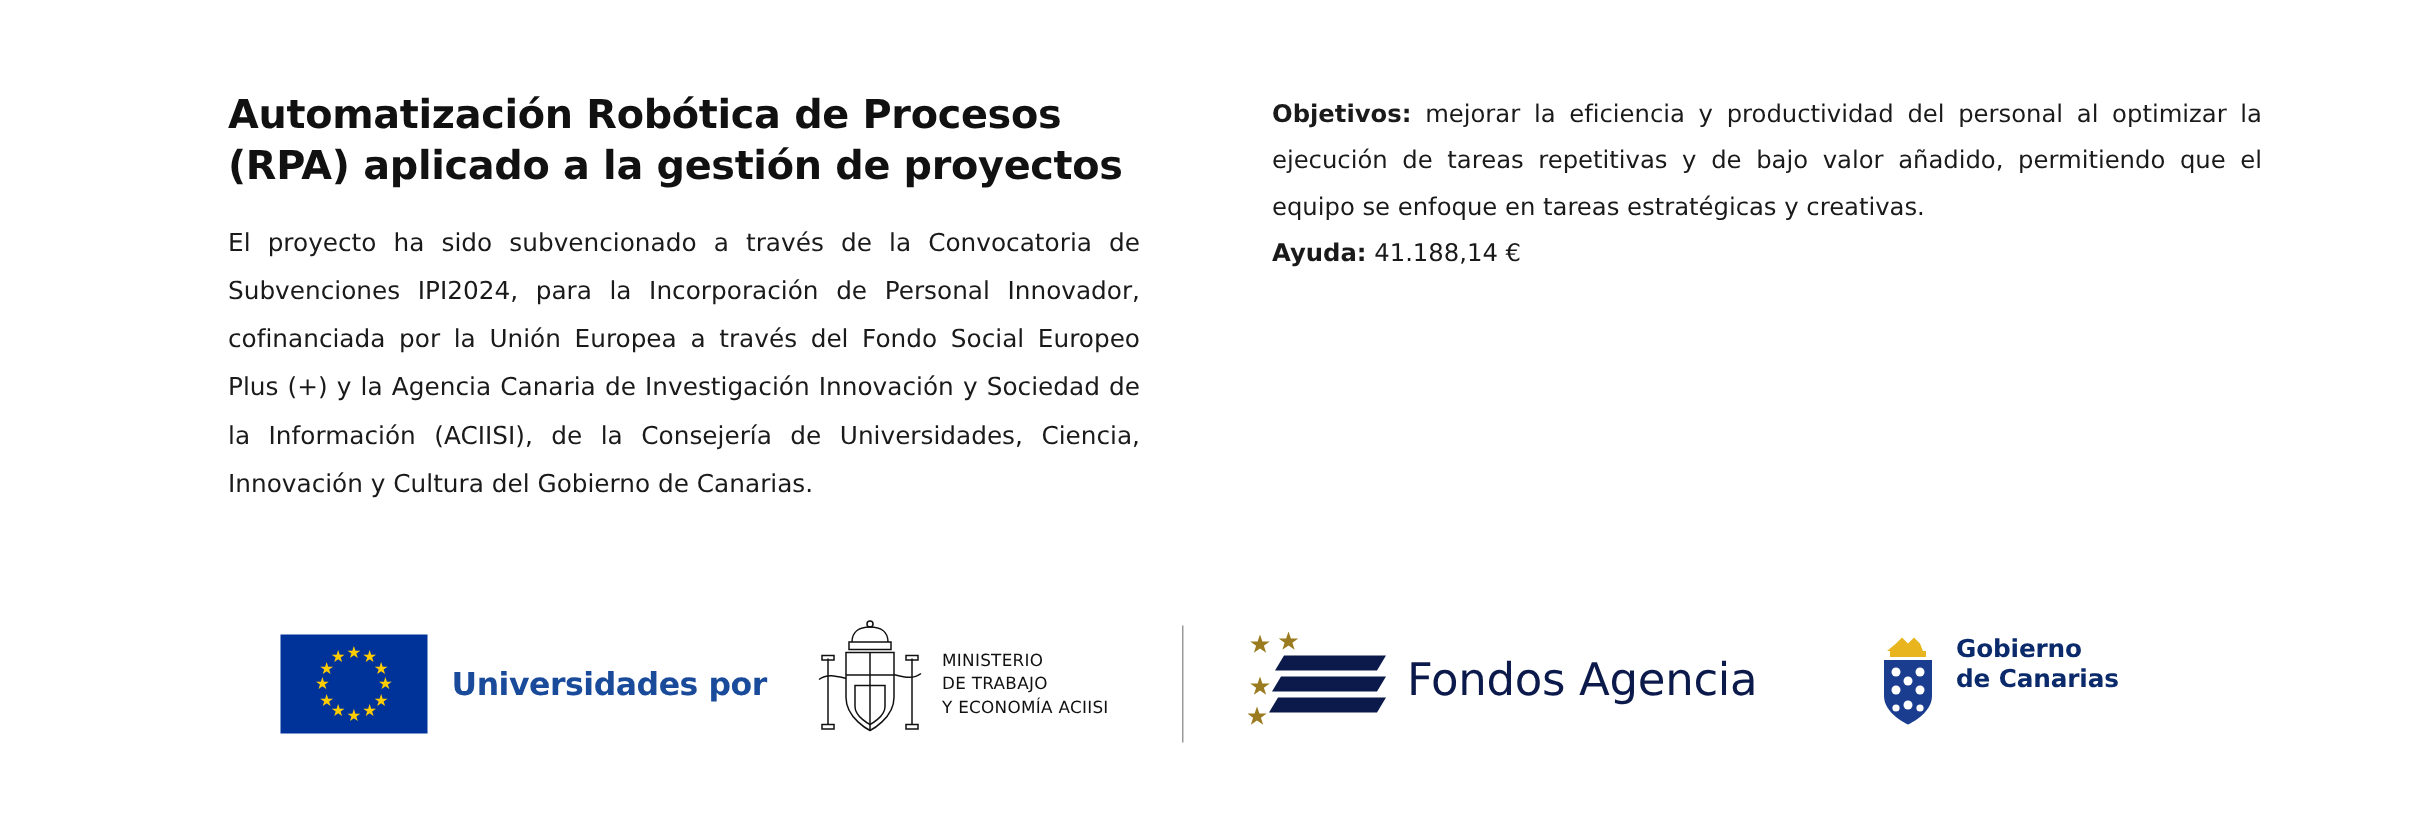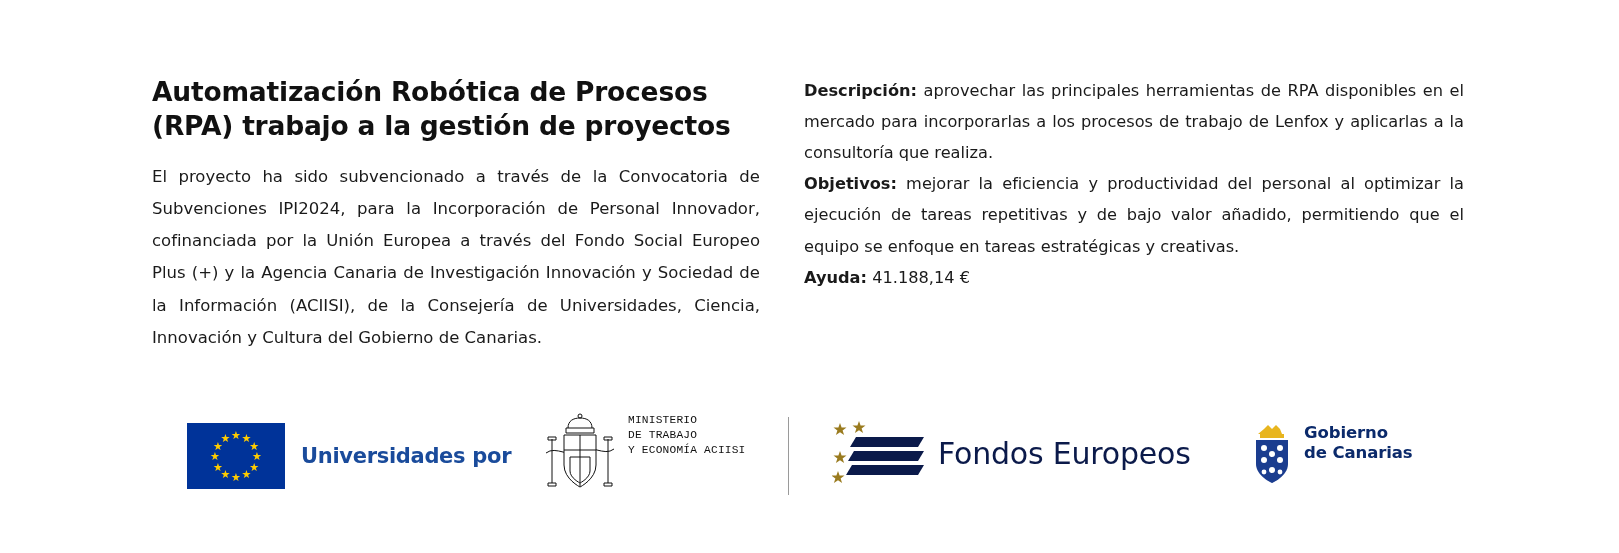--- a/index.html
+++ b/index.html
@@ -17,24 +17,24 @@
   }
   .page {
     position: absolute;
     inset: 0;
   }
 
   
   .content {
     position: absolute;
     left: 152px;
-    top: 75px;
+    top: 60px;
     width: 1360px;
     display: flex;
-    gap: 44px;
+    gap: 88px;
   }
   .col-left {
     width: 608px;
   }
   .col-right {
     width: 660px;
   }
 
   .title {
     font-size: 26.5px;
@@ -110,22 +110,22 @@
     line-height: 1.18;
     letter-spacing: -0.3px;
   }
 
   
   .logo-min {
     position: absolute;
     left: 390px;
     top: 8px;
     display: flex;
+    align-items: center;
     gap: 10px;
-    font-family: Liberation Mono, monospace;
   }
   .min-shield {
     width: 76px;
     height: 86px;
     position: relative;
   }
   .min-text {
     font-size: 11.2px;
     line-height: 1.35;
     color: #111;
@@ -186,30 +186,26 @@
 </head>
 <body>
 
 <div class="page">
 
   <div class="content">
 
     <div class="col-left">
       <h1 class="title">
         <span class="line">Automatización Robótica de Procesos</span>
-        <span class="line">(RPA) trabajo a la gestión de proyectos</span>
+        <span class="line">(RPA) aplicado a la gestión de proyectos</span>
       </h1>
       <p class="body-text">El proyecto ha sido subvencionado a través de la Convocatoria de Subvenciones IPI2024, para la Incorporación de Personal Innovador, cofinanciada por la Unión Europea a través del Fondo Social Europeo Plus (+) y la Agencia Canaria de Investigación Innovación y Sociedad de la Información (ACIISI), de la Consejería de Universidades, Ciencia, Innovación y Cultura del Gobierno de Canarias.</p>
     </div>
 
     <div class="col-right right-block">
-      <p>
-        <b>Descripción:</b>
-        <span>aprovechar las principales herramientas de RPA disponibles en el mercado para incorporarlas a los procesos de trabajo de Lenfox y aplicarlas a la consultoría que realiza.</span>
-      </p>
       <p>
         <b>Objetivos:</b>
         <span>mejorar la eficiencia y productividad del personal  al optimizar la ejecución de tareas repetitivas y de bajo valor añadido, permitiendo que el equipo se enfoque en tareas estratégicas y creativas.</span>
       </p>
       <p>
         <b>Ayuda:</b>
         <span>41.188,14 €</span>
       </p>
     </div>
   </div>
@@ -279,21 +275,21 @@
             <polygon points="8,30 9.6,34.6 14.5,34.6 10.6,37.5 12.1,42.1 8,39.3 3.9,42.1 5.4,37.5 1.5,34.6 6.4,34.6"></polygon>
             <polygon points="6,50 7.6,54.6 12.5,54.6 8.6,57.5 10.1,62.1 6,59.3 1.9,62.1 3.4,57.5 -0.5,54.6 4.4,54.6"></polygon>
           </g>
           <g fill="#0b1a4a">
             <polygon points="24,16 92,16 86,26 18,26"></polygon>
             <polygon points="22,30 92,30 86,40 16,40"></polygon>
             <polygon points="20,44 92,44 86,54 14,54"></polygon>
           </g>
         </svg>
       </div>
-      <div class="fondos-text">Fondos Europeos</div>
+      <div class="fondos-text">Fondos Agencia</div>
     </div>
 
     <div class="logo-gob">
       <div class="gob-shield">
         <svg width="44" height="62" viewBox="0 0 44 62" aria-hidden="true">
           <path d="M14 6 l4 -4 l4 4 l4 -4 l4 4 l2 5 h-24 z" fill="#e8b51e"></path>
           <rect x="10" y="11" width="24" height="4" fill="#e8b51e"></rect>
           <path d="M6 17 h32 v24 c0 12 -16 19 -16 19 s-16 -7 -16 -19 z" fill="#1b3d8f"></path>
           <g fill="#ffffff">
             <circle cx="14" cy="25" r="3"></circle>

